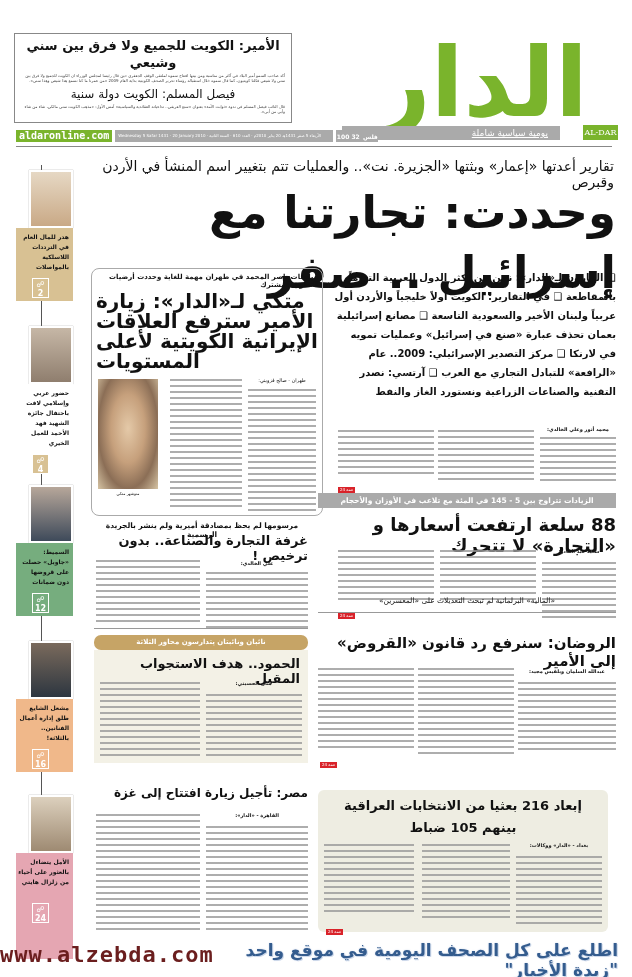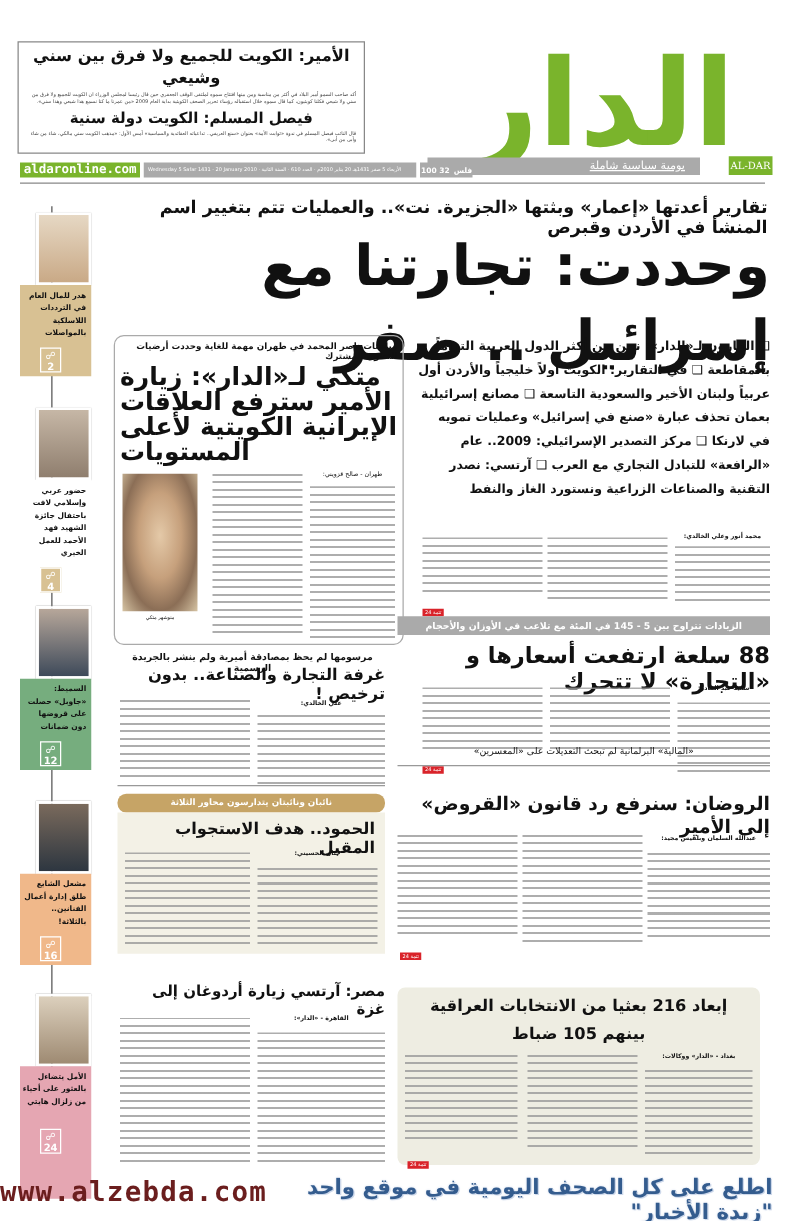--- a/index.html
+++ b/index.html
@@ -5,21 +5,21 @@
   * { box-sizing: border-box; margin: 0; padding: 0; }
   html, body { width: 632px; height: 977px; overflow: hidden; background: #fff; }
   body { font-family: "DejaVu Sans", sans-serif; color: #111; position: relative; }
   .abs { position: absolute; }
   .rtl { direction: rtl; text-align: center; }
 
   
   .top-box { left: 14px; top: 33px; width: 278px; height: 90px; border: 1px solid #888; padding: 3px 6px; }
   .top-box .h1 { font-weight: bold; font-size: 13px; text-align: center; direction: rtl; line-height: 17px; }
   .top-box .p { font-size: 4px; line-height: 5px; color: #444; direction: rtl; text-align: right; margin: 2px 0; }
-  .top-box .h2 { font-weight: bold; font-size: 12px; text-align: center; direction: rtl; line-height: 16px; margin-top: 3px; }
+  .top-box .h2 { font-weight: normal; font-size: 12px; text-align: center; direction: rtl; line-height: 16px; margin-top: 3px; }
 
   .logo { left: 318px; top: 33px; width: 300px; height: 110px; }
   .logo-text { position: absolute; right: 30px; top: 0; font-family: "DejaVu Sans", sans-serif; font-weight: bold; font-size: 96px; line-height: 100px; color: #7ab42c; letter-spacing: -6px; direction: rtl; }
   .logo-bar { position: absolute; left: 24px; top: 93px; width: 218px; height: 14px; background: #aaa; }
   .logo-bar span { position: absolute; right: 12px; top: 0; color: #fff; font-size: 9px; line-height: 14px; direction: rtl; text-decoration: underline; }
   .logo-aldar { position: absolute; right: 0; top: 92px; width: 35px; height: 15px; background: #7ab42c; color: #fff; font-family: "DejaVu Serif", serif; font-size: 8px; line-height: 15px; text-align: center; }
 
   .strip { left: 16px; top: 130px; height: 12px; display: flex; gap: 3px; }
   .site { background: #7ab42c; color: #fff; font-weight: bold; font-size: 10px; line-height: 12px; padding: 0 3px; font-family: "DejaVu Sans Mono", monospace; }
   .dateline { background: #aaa; color: #fff; font-size: 4px; line-height: 12px; width: 218px; padding: 0 3px; overflow: hidden; white-space: nowrap; }
@@ -27,21 +27,21 @@
   .hr-top { left: 16px; top: 146px; width: 596px; height: 1px; background: #888; }
 
   
   .rail-line { left: 41px; top: 165px; width: 1px; height: 780px; background: #555; }
   .teaser { left: 16px; width: 57px; }
   .teaser .photo { width: 44px; height: 58px; margin-left: 13px; border: 2px solid #fff; box-shadow: 0 0 1px #888; }
   .teaser .cap { font-size: 6px; line-height: 10px; font-weight: bold; direction: rtl; text-align: right; padding: 4px 4px 4px 2px; }
   .teaser .pg { width: 17px; height: 20px; margin: 2px 0 0 16px; border: 1px solid #fff; color: #fff; font-size: 8px; font-weight: bold; text-align: center; line-height: 9px; padding-top: 1px; }
 
   
-  .kicker { left: 88px; top: 158px; width: 526px; font-weight: bold; font-size: 14px; direction: rtl; text-align: right; }
+  .kicker { left: 88px; top: 158px; width: 526px; font-weight: normal; font-size: 14px; direction: rtl; text-align: right; }
   .main-hl { left: 84px; top: 183px; width: 532px; font-weight: 900; font-size: 45px; line-height: 60px; direction: rtl; text-align: right; letter-spacing: -1px; }
   .fill { background: repeating-linear-gradient(to bottom, #999 0 1.6px, transparent 1.6px 6px); opacity: .8; }
 
   .bullets { left: 332px; top: 268px; width: 284px; font-weight: bold; font-size: 10px; line-height: 19px; direction: rtl; text-align: right; }
 
   .mottaki { left: 91px; top: 268px; width: 232px; height: 248px; border: 1px solid #aaa; border-radius: 8px; padding: 4px; }
   .mottaki .k { font-size: 7px; font-weight: bold; direction: rtl; text-align: right; }
   .mottaki .h { font-size: 20px; font-weight: 900; line-height: 20px; direction: rtl; text-align: left; margin-top: 2px; }
 
   .redtag { background: #d9232a; color: #fff; font-size: 4px; padding: 0 2px; display: inline-block; line-height: 6px; }
@@ -192,21 +192,21 @@
 <div class="abs tan-band">نائبان ونائبتان يتدارسون محاور الثلاثة</div>
 <div class="abs beige-box">
   <div class="hl2" style="position:absolute;right:8px;top:6px;width:200px;font-size:13px;text-align:right">الحمود.. هدف الاستجواب المقبل</div>
   <div style="position:absolute;right:6px;top:30px;width:96px">
     <div class="rtl" style="font-size:5px;font-weight:bold">جنان الحسيني:</div>
     <div class="fill" style="height:62px;margin-top:8px"></div>
   </div>
   <div class="fill" style="position:absolute;left:6px;top:32px;width:100px;height:74px"></div>
 </div>
 
-<div class="abs hl2" style="left:96px;top:786px;width:212px;font-size:12px">مصر: آرتسي زيارة أردوغان إلى غزة</div>
+<div class="abs hl2" style="left:96px;top:786px;width:212px;font-size:12px">مصر: تأجيل زيارة افتتاح إلى غزة</div>
 <div class="abs" style="left:206px;top:812px;width:102px">
   <div class="rtl" style="font-size:5px;font-weight:bold">القاهرة - «الدار»:</div>
   <div class="fill" style="height:106px;margin-top:8px"></div>
 </div>
 <div class="abs fill" style="left:96px;top:814px;width:104px;height:118px"></div>
 
 <div class="abs iraq-box">
   <div class="hl2" style="position:absolute;left:20px;top:5px;width:250px;font-size:13px;line-height:22px;text-align:center">إبعاد 216 بعثيا من الانتخابات العراقية بينهم 105 ضباط</div>
   <div style="position:absolute;right:6px;top:52px;width:86px">
     <div class="rtl" style="font-size:5px;font-weight:bold">بغداد - «الدار» ووكالات:</div>

